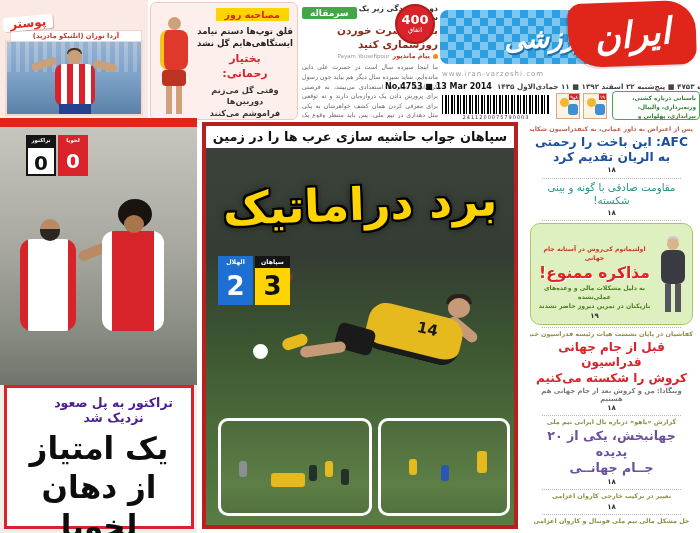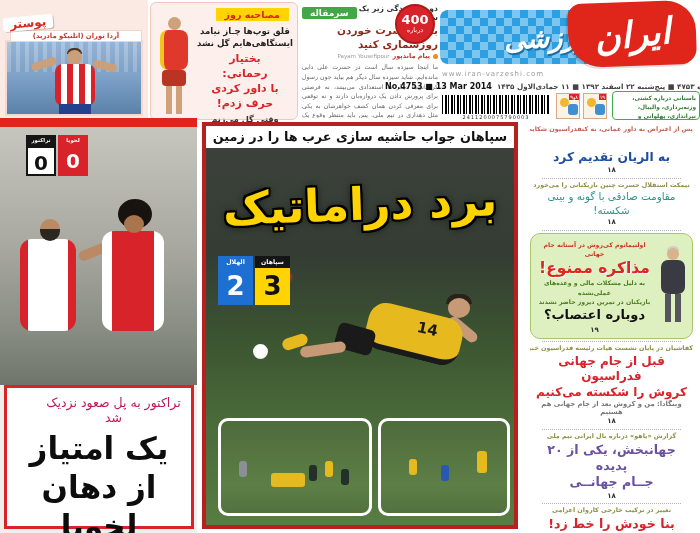--- a/index.html
+++ b/index.html
@@ -114,21 +114,21 @@
   .sb-left-pos { left:26px; top:8px; }
   .sb-unit { width:30px; text-align:center; }
   .sb-tab { height:11px; font-size:5.4px; font-weight:bold; color:#fff; line-height:11px; }
   .sb-box { height:30px; font-size:20px; font-weight:900; line-height:30px; }
   .sb-dark .sb-tab { background:#151515; }
   .sb-dark .sb-box { background:#fff; color:#111; border:2px solid #151515; }
   .sb-red .sb-tab { background:#d8232a; }
   .sb-red .sb-box { background:#d8232a; color:#fff; }
   .left-headline-box { position:absolute; left:4px; top:385px; width:190px; height:144px; background:#fff;
     border:3px solid #d8232a; text-align:center; padding-top:7px; }
-  .lh-kicker { color:#be185d; font-size:12.5px; font-weight:400;margin-left:29px; }
+  .lh-kicker { color:#4c1d95; font-size:12.5px; font-weight:700;margin-left:29px; }
   .lh-main { margin-top:4px; font-size:31px; font-weight:900; color:#0d0d0d; line-height:1.25; }
 
   
   .center-block { position:absolute; left:197px; top:122px; width:326px; height:411px; background:#fff; }
   .center-inner { position:absolute; left:5px; top:0; width:316px; height:407px; border:4px solid #b8201f;
     background:#222; overflow:hidden; }
   .center-kicker { height:22px; background:#fff; color:#111; font-size:12.8px; font-weight:900;
     text-align:center; line-height:22px; }
   .center-photo { position:absolute; left:0; top:22px; right:0; bottom:0;
     background:linear-gradient(180deg,#3c423b 0%,#343c33 28%,#3c5631 52%,#4a6a3a 72%,#587d43 100%); }
@@ -174,21 +174,21 @@
   .k-red { color:#c2634f; } .k-olive { color:#8f8f45; }
   .h-blue { color:#1c4f9c; font-size:12.3px; font-weight:900; line-height:1.25; }
   .h-teal { color:#2a958c; font-size:10.3px; font-weight:400; line-height:1.3; }
   .h-red { color:#d8232a; font-size:12px; font-weight:900; line-height:1.3; }
   .h-red-sm { color:#d8232a; font-size:12.6px; font-weight:900; }
   .h-purple { color:#6b4fa0; font-size:12.6px; font-weight:900; line-height:1.3; }
   .sub-gray { font-size:6.8px; color:#777; font-weight:bold; }
   .page-num { font-size:7px; color:#333; font-weight:bold; line-height:1.5; }
   .dotline { border-top:1px dotted #b5b5b5; margin:2px 12px; }
   .greenbox { position:relative; margin:2px 0; background:#dff0c0; border:1px solid #a6c86a;
-    border-radius:10px; padding:6px 4px 3px 4px; text-align:center; min-height:94px; }
+    border-radius:10px; padding:20px 4px 3px 4px; text-align:center; min-height:94px; }
   .gb-text { margin-right:34px; }
   .gb-kicker { font-size:6.2px; font-weight:bold; color:#cc3322; line-height:1.5; }
   .gb-big { color:#e02423; font-size:15.5px; font-weight:900; text-shadow:1px 1px 0 #fff; line-height:1.3; }
   .gb-sub { font-size:6.2px; color:#4a7d1f; font-weight:bold; line-height:1.5; }
   .gb-black { font-size:13px; font-weight:900; color:#111; line-height:1.4; }
   .gb-man { position:absolute; right:4px; top:14px; width:30px; height:74px; }
   .gb-head { position:absolute; left:9px; top:0; width:12px; height:12px; border-radius:50%; background:#d9b38c; }
   .gb-hairm { position:absolute; left:9px; top:-2px; width:12px; height:5px; border-radius:6px 6px 0 0; background:#cfcfcf; }
   .gb-body { position:absolute; left:3px; top:12px; width:24px; height:34px; border-radius:7px; background:#3a3a42; }
   .gb-legs { position:absolute; left:7px; top:46px; width:16px; height:28px;
@@ -217,25 +217,24 @@
 
     <div class="interview">
       <div class="iv-label">مصاحبه روز</div>
       <div class="iv-photo">
         <div class="iv-head"></div>
         <div class="iv-torso"></div>
         <div class="iv-shorts"></div>
         <div class="iv-legs"></div>
       </div>
       <div class="iv-text">
-        <div class="iv-line">قلق توپ‌ها چـاز نیامد</div>
+        <div class="iv-line">قلق توپ‌ها دستم نیامد</div>
         <div class="iv-line">ایستگاهی‌هایم گل نشد</div>
         <div class="iv-headline">
           <span>بختیار رحمانی:</span><br>
-          <span>با داور کردی حرف زدم!</span>
         </div>
         <div class="iv-line2">وقتی گل می‌زنم دوربین‌ها</div>
         <div class="iv-line2">فراموشم می‌کنند</div>
       </div>
     </div>
 
     <div class="editorial">
       <div class="ed-head">
         <span class="ed-kicker">دو دهه زندگی زیر یک سایه</span>
         <span class="ed-label">سرمقاله</span>
@@ -253,21 +252,21 @@
       <div class="logo">
         <div class="logo-blue">
           <span>ورزشی</span>
         </div>
         <div class="logo-red">
           <span>ایران</span>
         </div>
       </div>
       <div class="price-circle">
         <span class="price-value">400</span>
-        <span class="price-unit">درباره</span>
+        <span class="price-unit">اتفاق</span>
       </div>
       <div class="website">www.iran-varzeshi.com</div>
       <div class="issue-row">
         <span class="issue-en">No.4753 ■ 13 Mar 2014</span>
         <span class="date-line">سال هفدهم ■ شماره ۴۷۵۳ ■ پنج‌شنبه ۲۲ اسفند ۱۳۹۲ ■ ۱۱ جمادی‌الاول ۱۴۳۵</span>
       </div>
       <div class="barcode"></div>
       <div class="barcode-num">2411200075790003</div>
       <div class="cartoon c1">
         <div class="blob1"></div>
@@ -356,47 +355,45 @@
         </div>
       </div>
     </div>
   </div>
 
   <div class="right-col">
 
     <div>
       <div class="k k-red">پس از اعتراض به داور عمانی، به کنفدراسیون شکایت می‌شود</div>
       <div class="h-blue">
-        <br>
+        <span>AFC: این باخت را رحمتی</span><br>
         <span>به الریان تقدیم کرد</span>
       </div>
       <div class="page-num">۱۸</div>
     </div>
     <div class="dotline"></div>
 
     <div>
-      <div class="k k-olive">نیمکت استقلال حسرت چنین بازیکنانی را می‌خورد</div>
       <div class="h-teal">مقاومت صادقی با گونه و بینی شکسته!</div>
       <div class="page-num">۱۸</div>
     </div>
     <div class="dotline"></div>
 
     <div class="greenbox">
       <div class="gb-man">
         <div class="gb-hairm"></div>
         <div class="gb-head"></div>
         <div class="gb-body"></div>
         <div class="gb-legs"></div>
       </div>
       <div class="gb-text">
         <div class="gb-kicker">اولتیماتوم کی‌روش در آستانه جام جهانی</div>
         <div class="gb-big">مذاکره ممنوع!</div>
         <div class="gb-sub">به دلیل مشکلات مالی و وعده‌های عملی‌نشده</div>
         <div class="gb-sub">بازیکنان در تمرین دیروز حاضر نشدند</div>
-        <div class="gb-black">دوباره اعتصاب؟</div>
         <div class="page-num">۱۹</div>
       </div>
     </div>
     <div class="dotline"></div>
 
     <div>
       <div class="k k-olive">کفاشیان در پایان نشست هیات رئیسه فدراسیون خبر داد</div>
       <div class="h-red">
         <span>قبل از جام جهانی فدراسیون</span><br>
         <span>کروش را شکسته می‌کنیم</span>
@@ -411,21 +408,20 @@
       <div class="h-purple">
         <span>جهانبخش، یکی از ۲۰ پدیده</span><br>
         <span>جــام جهانــی</span>
       </div>
       <div class="page-num">۱۸</div>
     </div>
     <div class="dotline"></div>
 
     <div>
       <div class="k k-olive">تغییر در ترکیب خارجی کاروان اعزامی</div>
-      <div class="h-red-sm">بنا خودش را خط زد!</div>
       <div class="page-num">۱۸</div>
     </div>
     <div class="dotline"></div>
 
     <div>
       <div class="k k-olive">حل مشکل مالی تیم ملی فوتبال و کاروان اعزامی</div>
 
     </div>
 
   </div>

